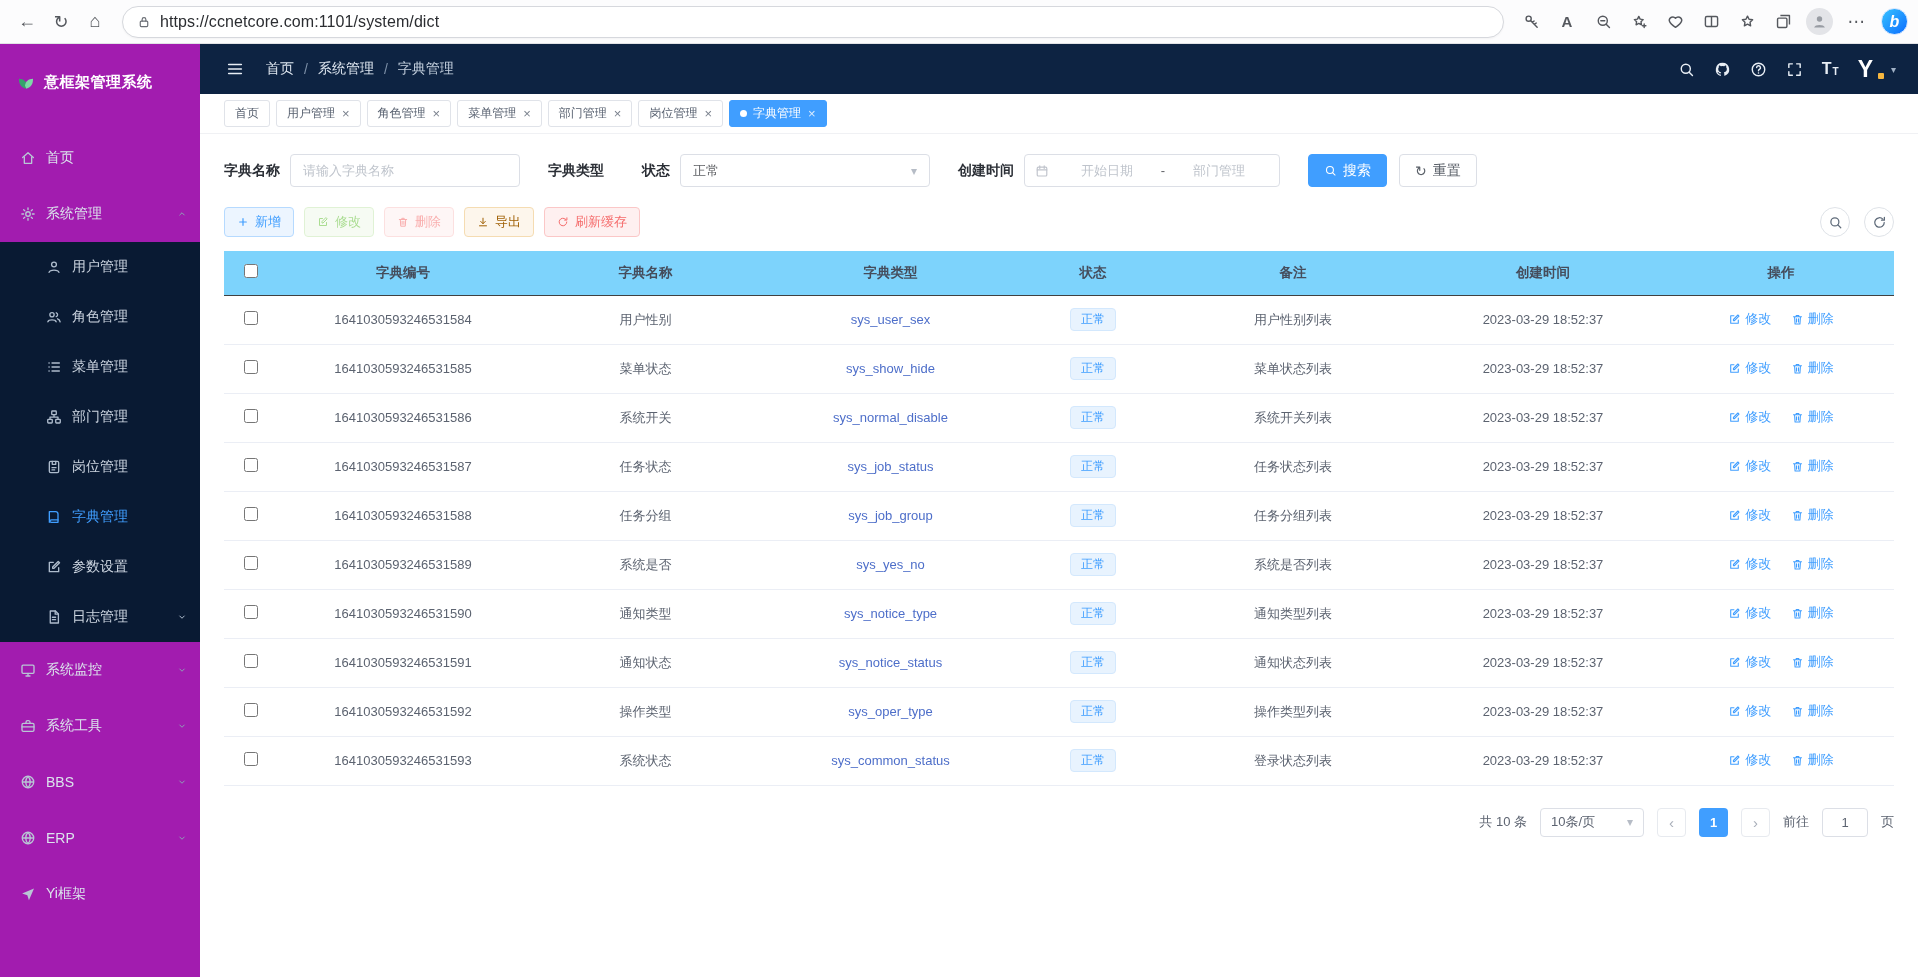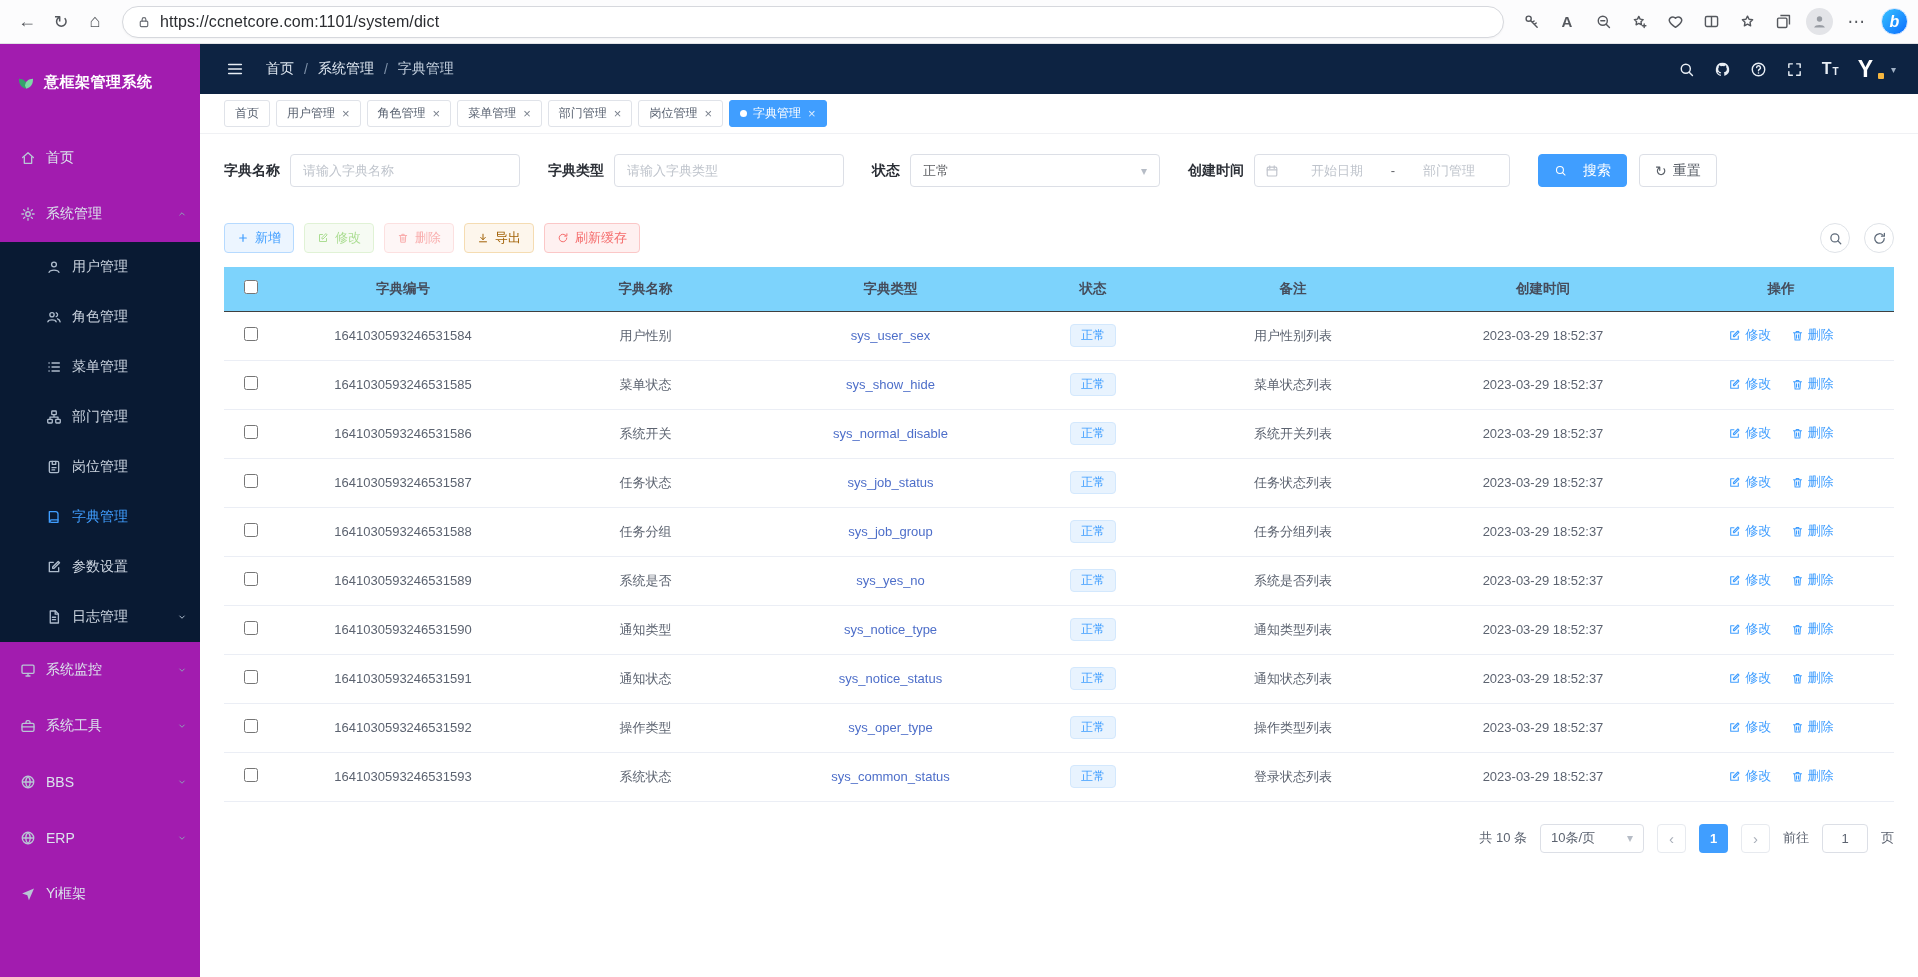--- a/index.html
+++ b/index.html
@@ -71,26 +71,26 @@
   .f-input::placeholder{color:#bfc4cc}
   .f-select{width:250px;height:33px;border:1px solid #dcdfe6;border-radius:4px;display:flex;align-items:center;
     padding:0 12px;font-size:13px;color:#606266;cursor:pointer;background:#fff}
   .f-select .caret,.psize .caret{margin-left:auto;color:#b6bcc6;font-size:12px}
   .f-date{width:256px;height:33px;border:1px solid #dcdfe6;border-radius:4px;display:flex;align-items:center;
     padding:0 10px;gap:0;font-size:13px;color:#bfc4cc;background:#fff;cursor:pointer}
   .f-date .ico{color:#c0c4cc;margin-right:8px}
   .f-date .ph{flex:1;text-align:center}
   .f-date .dsep{color:#606266;padding:0 4px}
   .btn-search{height:33px;background:#409eff;color:#fff;border:1px solid #409eff;border-radius:4px;padding:0 15px;
-    font-size:14px;display:inline-flex;align-items:center;gap:16px;cursor:pointer}
+    font-size:14px;display:inline-flex;align-items:center;gap:6px;cursor:pointer}
   .btn-search .ico{color:#fff}
   .btn-reset{height:33px;background:#fff;color:#5a6068;border:1px solid #dcdfe6;border-radius:4px;padding:0 15px;
     font-size:14px;display:inline-flex;align-items:center;gap:6px;cursor:pointer;margin-left:12px}
 
-  .toolbar{display:flex;align-items:center;margin-top:36px}
+  .toolbar{display:flex;align-items:center;margin-top:20px}
   .tbtn{height:30px;border-radius:4px;padding:0 12px;font-size:13px;display:inline-flex;align-items:center;gap:6px;
     margin-right:10px;border:1px solid;cursor:pointer;background:#fff}
   .tbtn .ico{width:12px;height:12px}
   .tbtn.add{color:#409eff;background:#ecf5ff;border-color:#b6daff}
   .tbtn.edit{color:#67c23a;background:#f0f9eb;border-color:#c8e9b4;opacity:.55;cursor:not-allowed}
   .tbtn.del{color:#f56c6c;background:#fef0f0;border-color:#fbc7c7;opacity:.55;cursor:not-allowed}
   .tbtn.export{color:#a16207;background:#fdf6ec;border-color:#f5dcb2}
   .tbtn.cache{color:#f56c6c;background:#fef0f0;border-color:#fbc7c7}
   .tool-right{margin-left:auto;display:flex;align-items:center;gap:14px}
   .circ{width:30px;height:30px;border-radius:50%;border:1px solid #dfe3e8;display:flex;align-items:center;justify-content:center;
@@ -575,21 +575,20 @@
 
     <div class="content">
 
       <div class="filters">
         <div class="f-group">
           <span class="f-label">字典名称</span>
           <input class="f-input" placeholder="请输入字典名称" style="">
         </div>
         <div class="f-group">
           <span class="f-label">字典类型</span>
-          <input class="f-input" placeholder="请输入字典类型" style="">
         </div>
         <div class="f-group">
           <span class="f-label">状态</span>
           <div class="f-select">
             <span>正常</span>
             <span class="caret">▾</span>
           </div>
         </div>
         <div class="f-group">
           <span class="f-label">创建时间</span>

